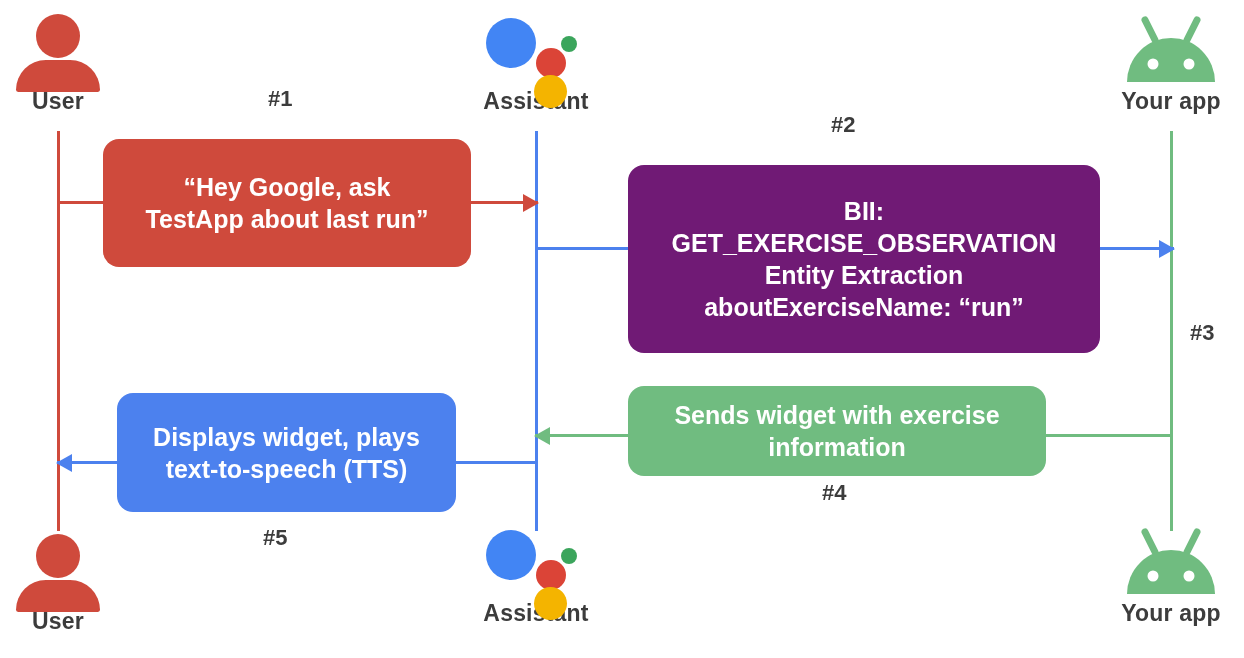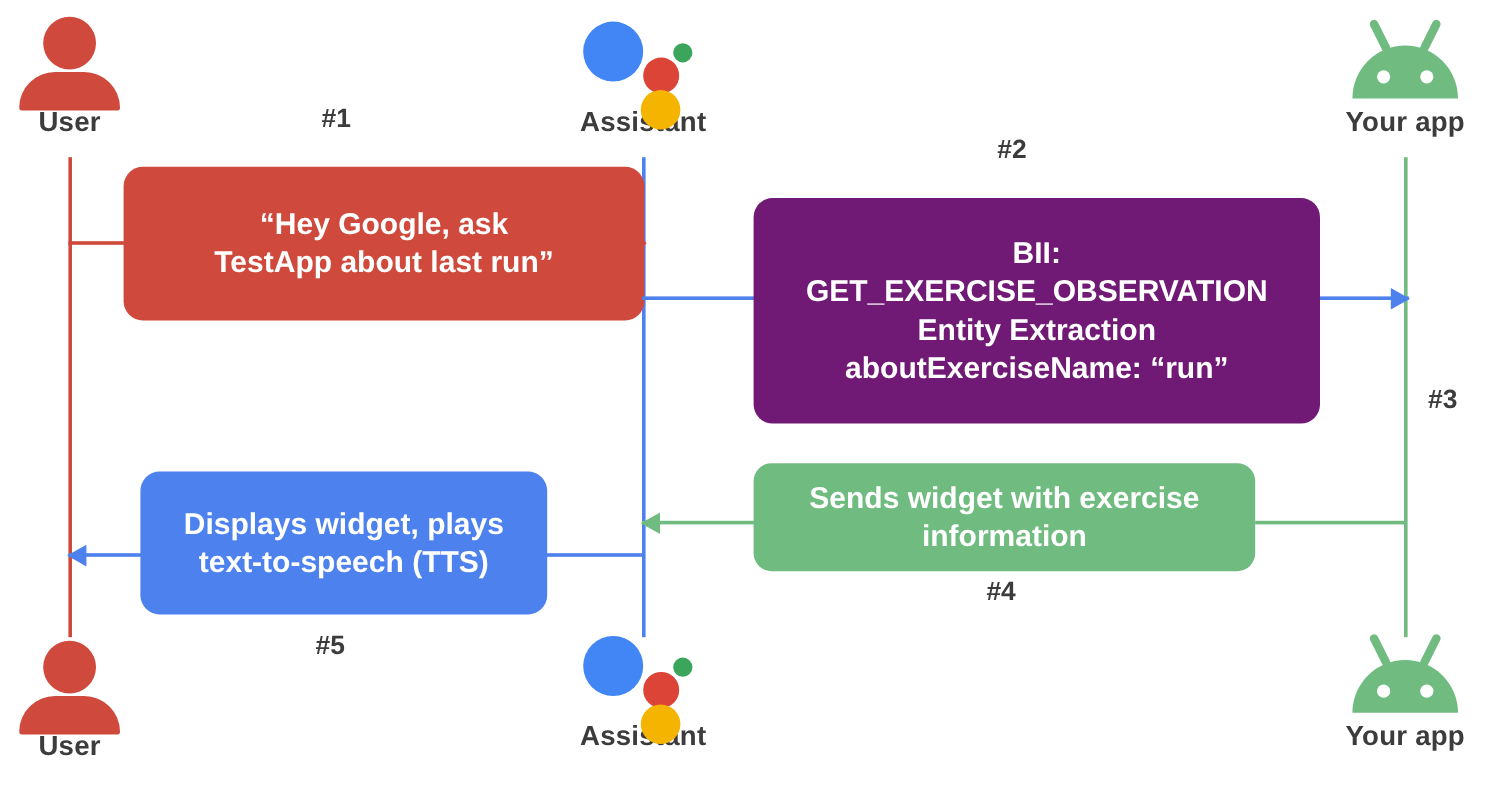--- a/index.html
+++ b/index.html
@@ -213,21 +213,21 @@
   </div>
 
   <div class="hline" style="left:57px; top:201px; width:52px; background:#CF4A3C;"></div>
 
   <div class="arrow right" style="left:466px; top:201px; width:72px; background:#CF4A3C;">
     <span class="head" style="border-left-color:#CF4A3C;"></span>
   </div>
 
   <div class="step" style="left:268px; top:86px;">#1</div>
 
-  <div class="msgbox" style="left:103px; top:139px; width:434px; height:128px; background:#CF4A3C; font-size:25px;">“Hey Google, ask
+  <div class="msgbox" style="left:103px; top:139px; width:368px; height:128px; background:#CF4A3C; font-size:25px;">“Hey Google, ask
 TestApp about last run”</div>
 
   <div class="hline" style="left:535px; top:247px; width:98px; background:#4C81EE;"></div>
 
   <div class="arrow right" style="left:1096px; top:247px; width:78px; background:#4C81EE;">
     <span class="head" style="border-left-color:#4C81EE;"></span>
   </div>
 
   <div class="step" style="left:831px; top:112px;">#2</div>
 
@@ -237,21 +237,21 @@
 aboutExerciseName: “run”</div>
 
   <div class="step" style="left:1190px; top:320px;">#3</div>
 
   <div class="hline" style="left:1046px; top:434px; width:126px; background:#70BC80;"></div>
 
   <div class="arrow left" style="left:535px; top:434px; width:94px; background:#70BC80;">
     <span class="head" style="border-right-color:#70BC80;"></span>
   </div>
 
-  <div class="msgbox" style="left:628px; top:386px; width:418px; height:90px; background:#70BC80; font-size:25px;border-radius:15px;">Sends widget with exercise
+  <div class="msgbox" style="left:628px; top:386px; width:418px; height:90px; background:#70BC80; font-size:25px;">Sends widget with exercise
 information</div>
 
   <div class="step" style="left:822px; top:480px;">#4</div>
 
   <div class="hline" style="left:452px; top:461px; width:85px; background:#4C81EE;"></div>
 
   <div class="arrow left" style="left:57px; top:461px; width:64px; background:#4C81EE;">
     <span class="head" style="border-right-color:#4C81EE;"></span>
   </div>
 

